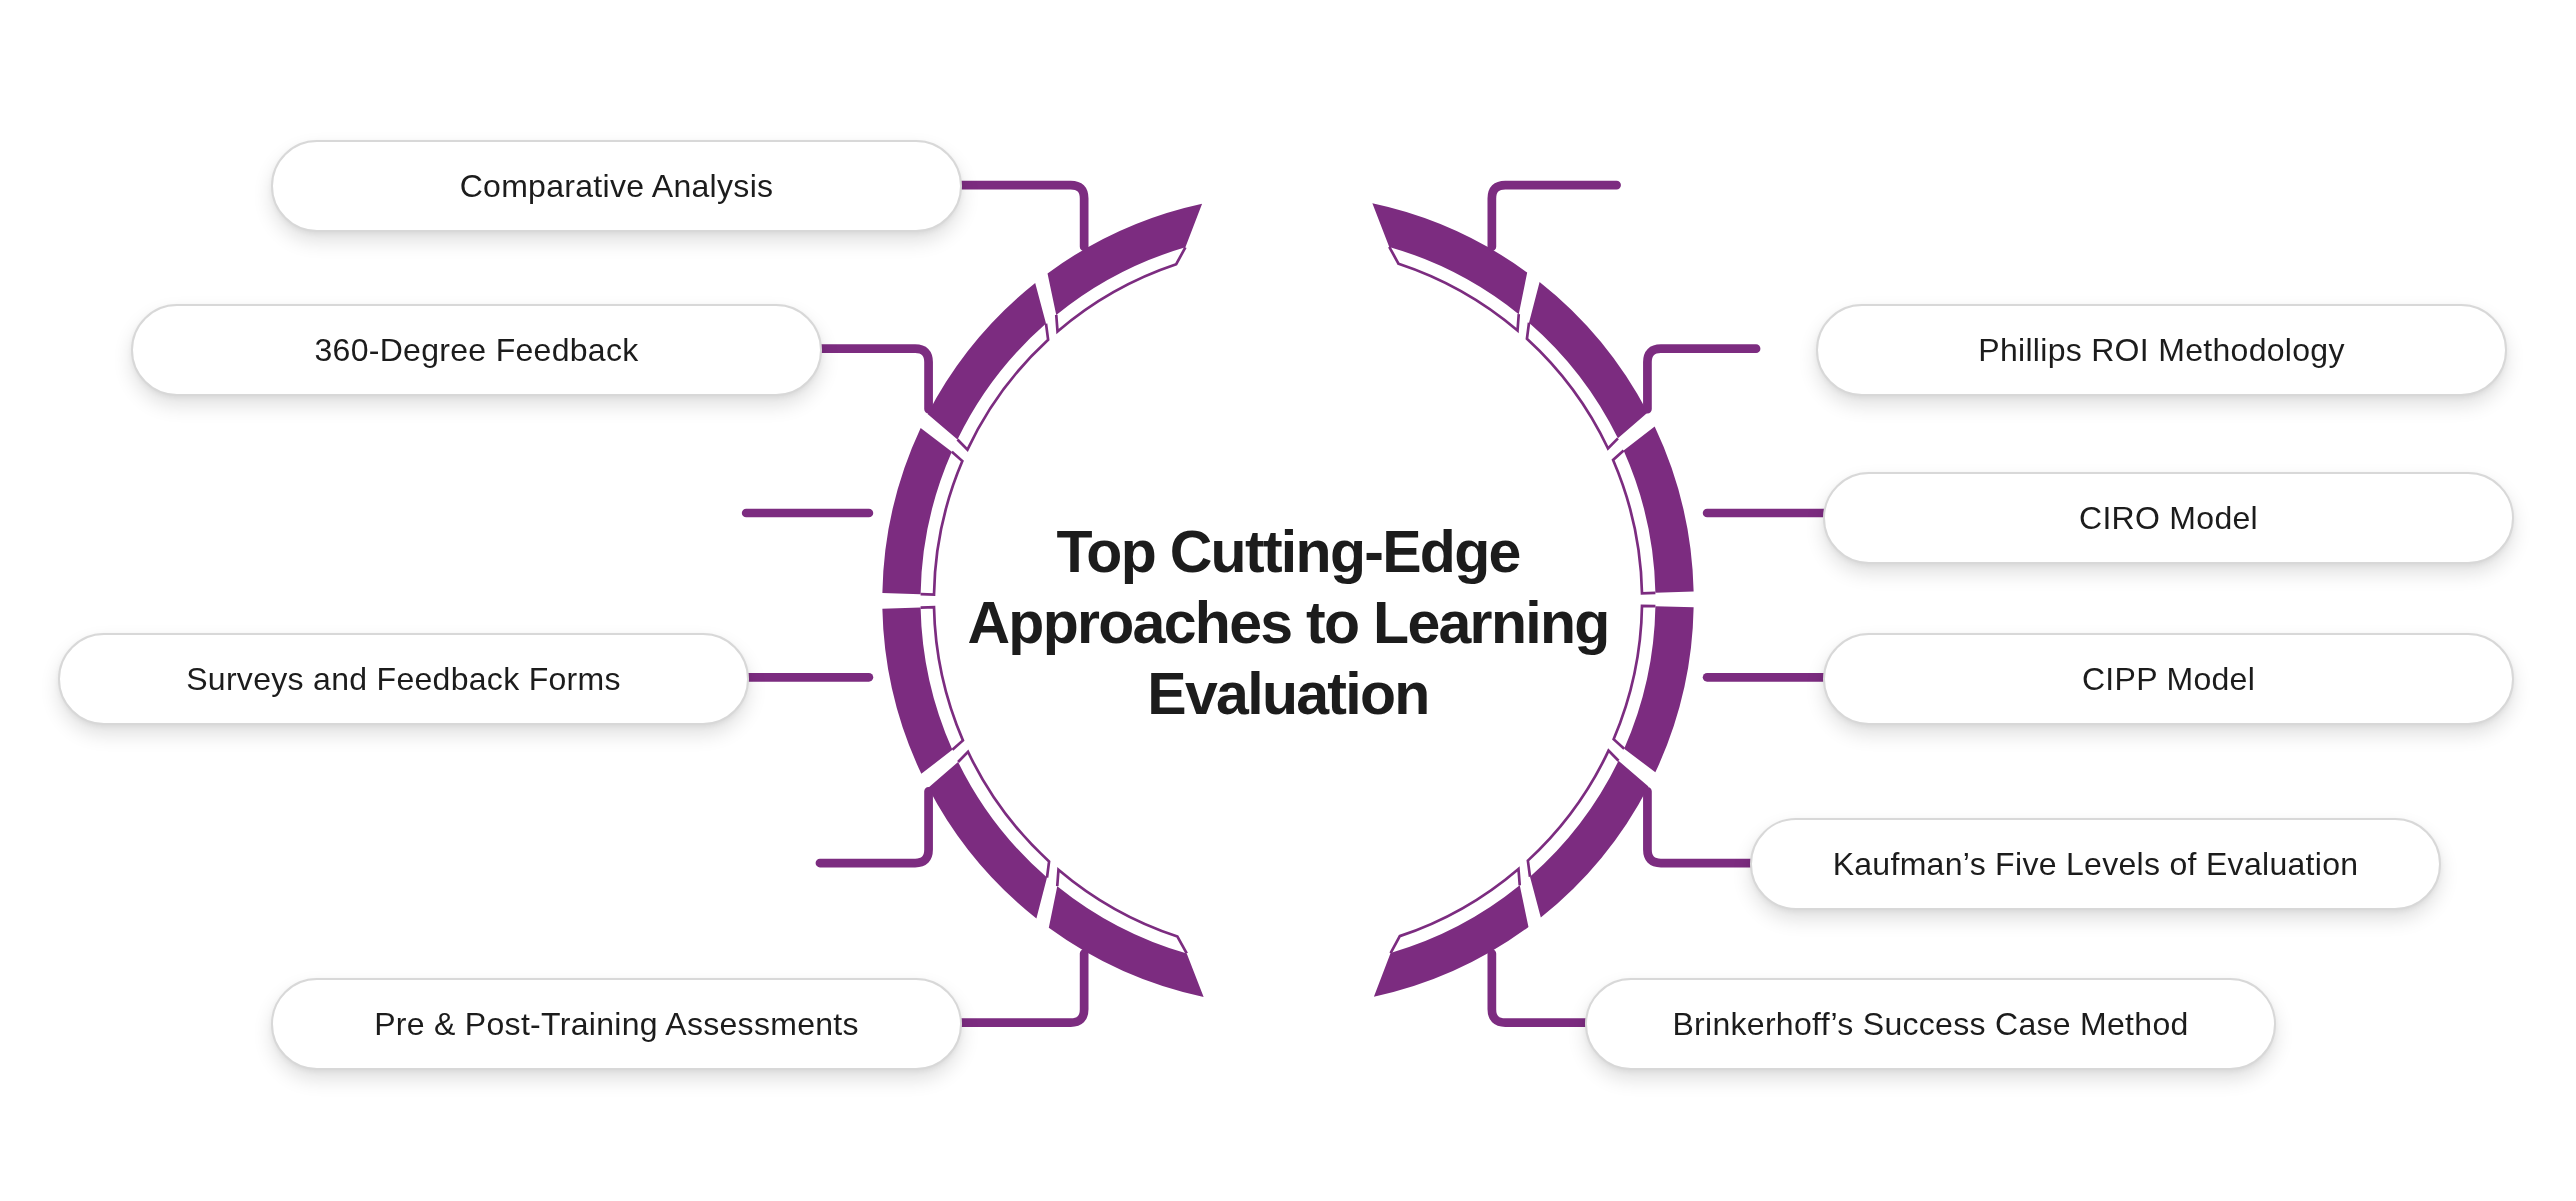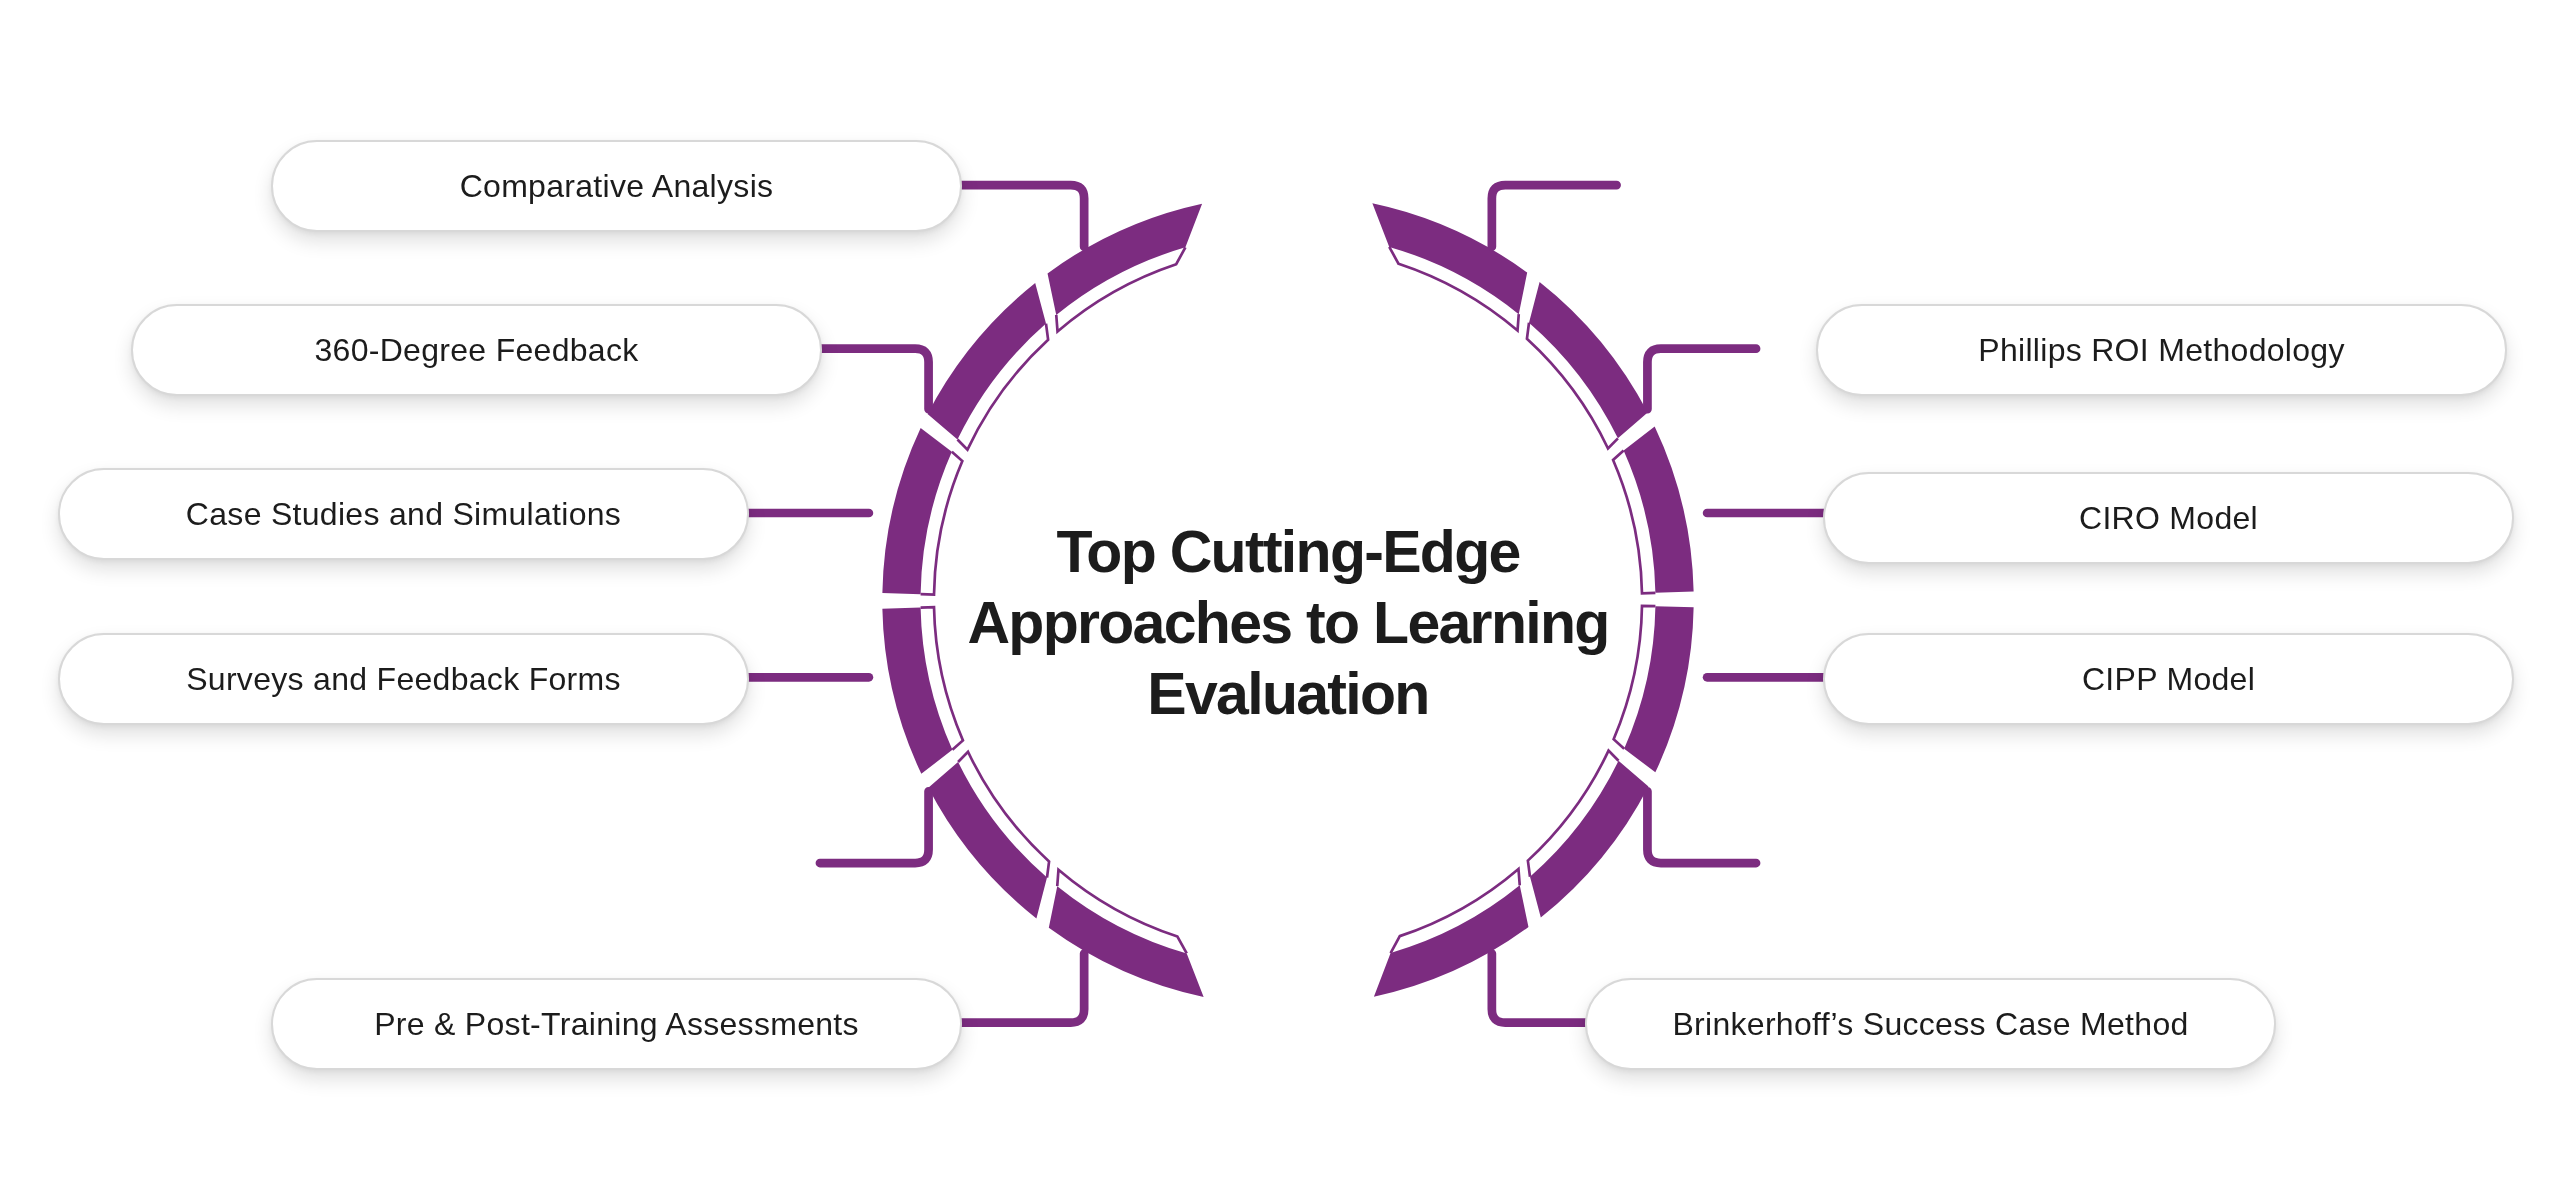--- a/index.html
+++ b/index.html
@@ -99,39 +99,39 @@
         <path d="M2410 1525 L2244 1525 Q2224 1525 2224 1505 L2224 1422" fill="none" stroke="#7C2C80" stroke-width="13" stroke-linecap="round" stroke-linejoin="round"></path>
       </g>
     </svg>
 
   <div class="pill pos-l1">
     <span class="pill-label">Comparative Analysis</span>
   </div>
   <div class="pill pos-l2">
     <span class="pill-label">360-Degree Feedback</span>
   </div>
-  <div class="pill pos-l3">
-    <span class="pill-label">Case Studies and Simulations</span>
-  </div>
   <div class="pill pos-l4">
     <span class="pill-label">Surveys and Feedback Forms</span>
   </div>
   <div class="pill pos-l6">
     <span class="pill-label">Pre &amp; Post-Training Assessments</span>
   </div>
 
   <div class="pill pos-r2">
     <span class="pill-label">Phillips ROI Methodology</span>
   </div>
   <div class="pill pos-r3">
     <span class="pill-label">CIRO Model</span>
   </div>
   <div class="pill pos-r4">
     <span class="pill-label">CIPP Model</span>
   </div>
+  <div class="pill pos-r5">
+    <span class="pill-label">Kaufman’s Five Levels of Evaluation</span>
+  </div>
   <div class="pill pos-r6">
     <span class="pill-label">Brinkerhoff’s Success Case Method</span>
   </div>
 
   <div class="title">
     <div>Top Cutting-Edge</div>
     <div>Approaches to Learning</div>
     <div>Evaluation</div>
   </div>
 

